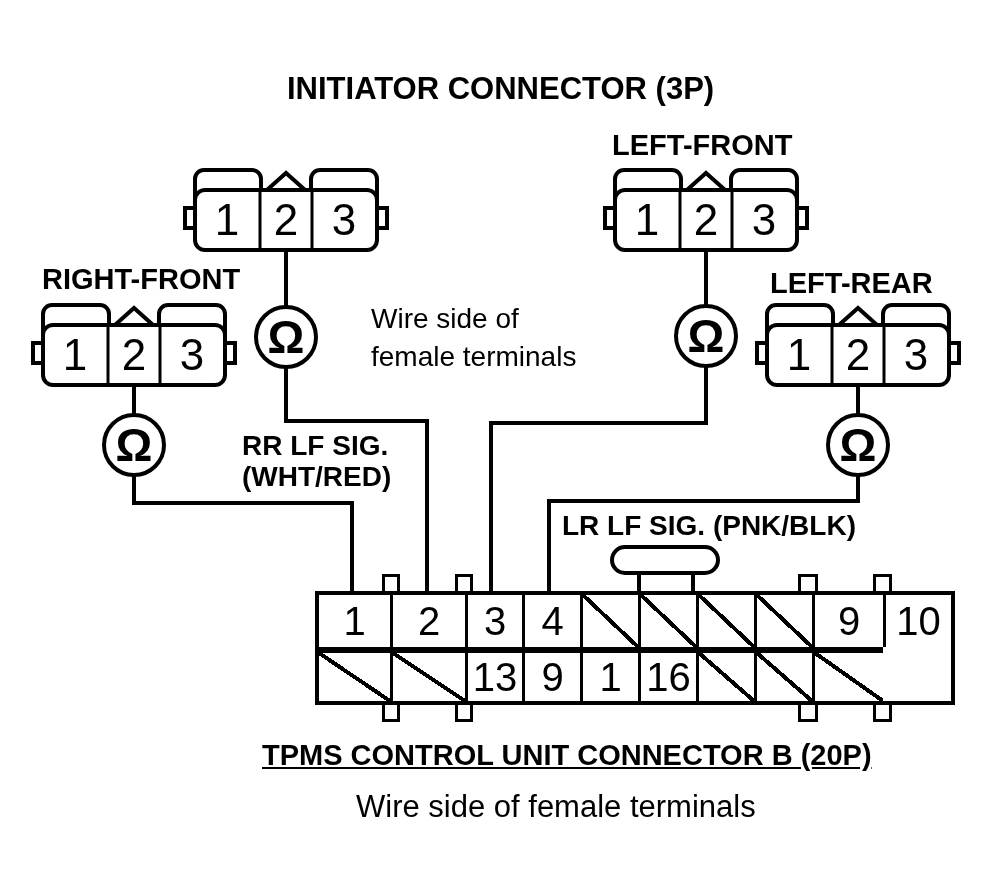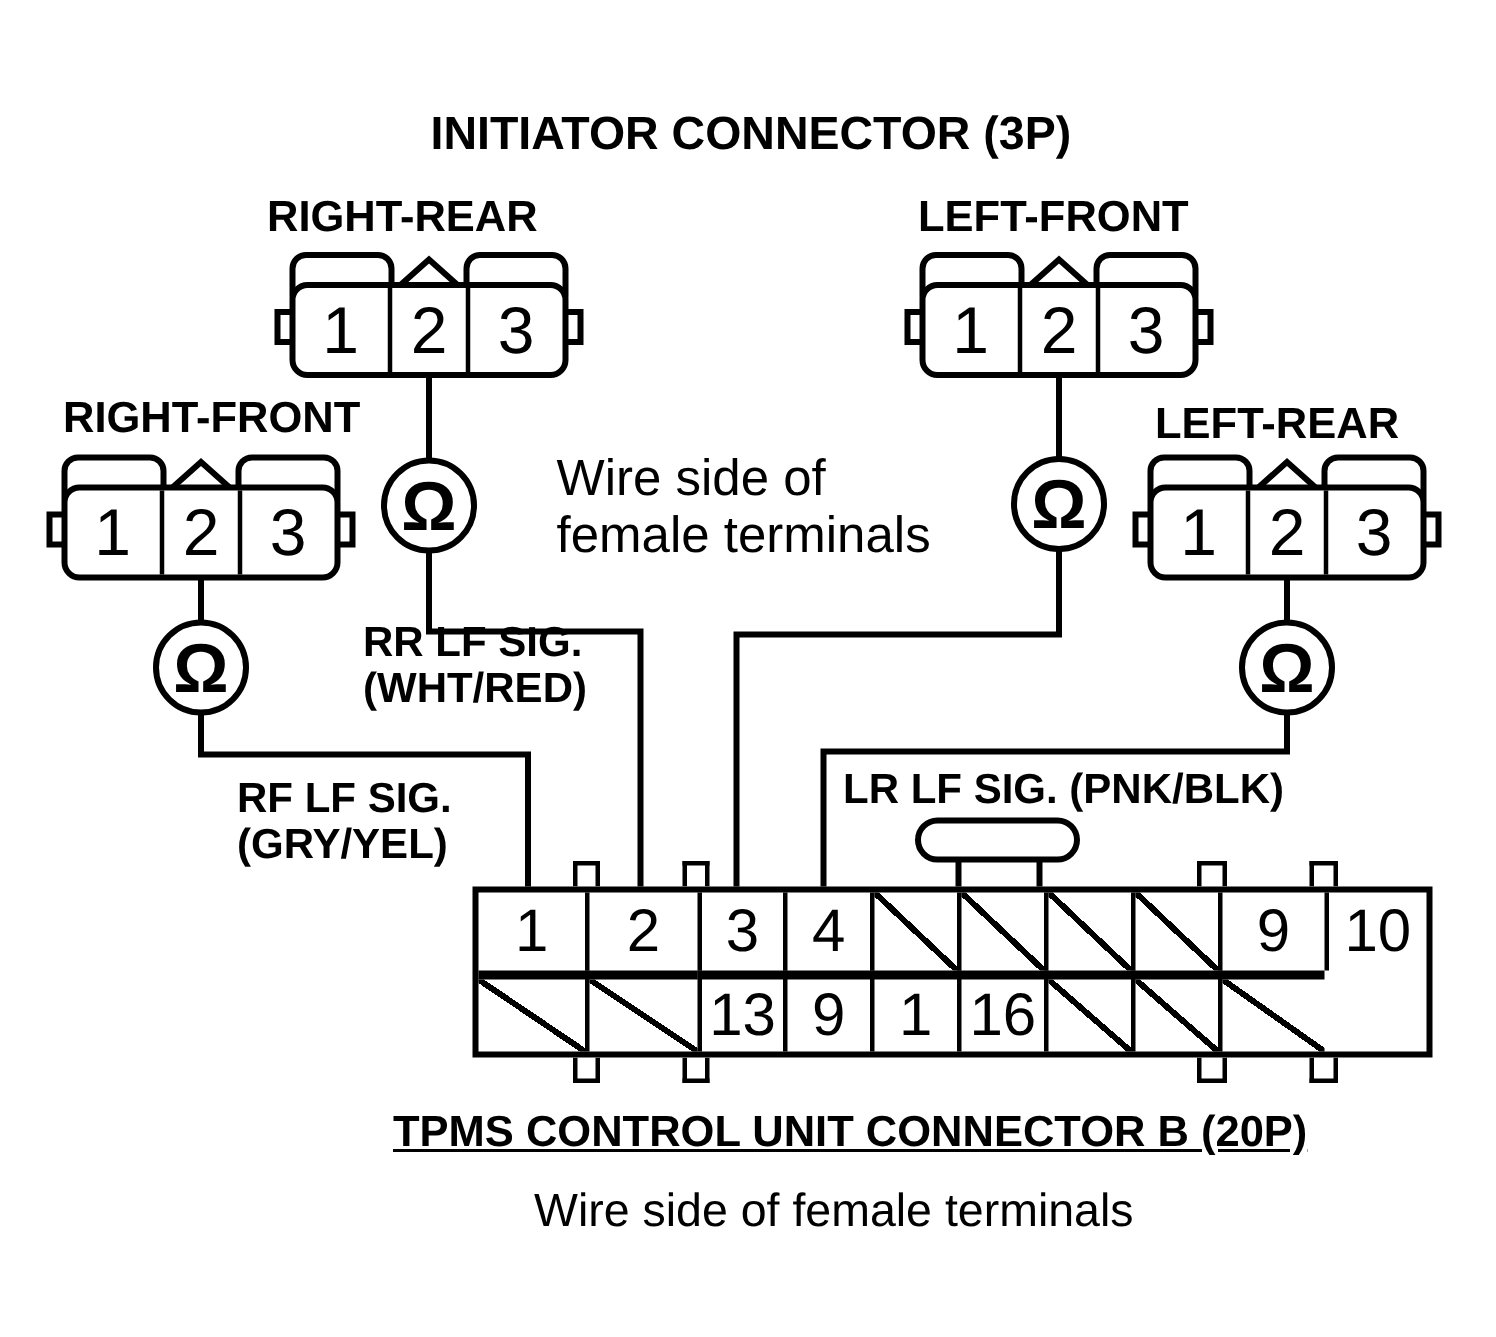--- a/index.html
+++ b/index.html
@@ -4,21 +4,21 @@
 <style>
   html,body{margin:0;padding:0;background:#fff;}
   #canvas{
     position:relative;width:997px;height:891px;background:#fff;overflow:hidden;
     font-family:"Liberation Sans",sans-serif;color:#000;
   }
   .abs{position:absolute;white-space:pre-line;}
   #title{left:287px;top:71px;font-size:31px;font-weight:bold;white-space:nowrap;}
   .conn-label{font-size:29px;font-weight:bold;white-space:nowrap;}
   .wire-label{font-size:28px;font-weight:bold;line-height:31px;}
-  #middle-note{left:371px;top:300px;font-size:34px;line-height:38px;}
+  #middle-note{left:371px;top:300px;font-size:28px;line-height:38px;}
   #tpms-title{left:262px;top:739px;font-size:29px;font-weight:bold;white-space:nowrap;text-decoration:underline;}
   #tpms-note{left:356px;top:789px;font-size:31px;white-space:nowrap;}
 
   svg .ln{fill:#fff;stroke:#000;stroke-width:4px;}
   svg .ln3{stroke:#000;stroke-width:3px;}
   svg .wire{fill:none;stroke:#000;stroke-width:4px;}
   svg .pin{font-family:"Liberation Sans",sans-serif;font-size:44px;font-weight:400;fill:#000;text-anchor:middle;}
   svg .ohm-t{font-family:"Liberation Sans",sans-serif;font-size:46px;font-weight:bold;fill:#000;text-anchor:middle;}
   .conn3p{position:absolute;width:210px;height:88px;}
   #wires{position:absolute;left:0;top:0;}
@@ -81,21 +81,20 @@
       <rect class="ln" x="612" y="547" width="106" height="26" rx="13"></rect>
       <line class="wire" x1="639" y1="572" x2="639" y2="592"></line>
       <line class="wire" x1="693" y1="572" x2="693" y2="592"></line>
     </g>
   </svg>
 
   <div id="title" class="abs">INITIATOR CONNECTOR (3P)</div>
   <div id="middle-note" class="abs">Wire side of
 female terminals</div>
 
-  <div class="abs conn-label" style="left:178px;top:129px">RIGHT-REAR</div>
   <div class="abs conn-label" style="left:612px;top:129px">LEFT-FRONT</div>
   <div class="abs conn-label" style="left:770px;top:267px">LEFT-REAR</div>
   <div class="abs conn-label" style="left:42px;top:263px">RIGHT-FRONT</div>
 
   <div class="conn3p" style="left:181px;top:166px">
     <svg width="210" height="88" viewBox="0 0 210 88">
       <rect class="ln" x="4" y="42" width="16" height="20"></rect>
       <rect class="ln" x="190" y="42" width="16" height="20"></rect>
       <rect class="ln" x="14" y="4" width="66" height="36" rx="9"></rect>
       <rect class="ln" x="130" y="4" width="66" height="36" rx="9"></rect>
@@ -150,24 +149,22 @@
       <polygon class="ln" points="77,32 105,7 133,32"></polygon>
       <rect class="ln" x="14" y="24" width="182" height="60" rx="10"></rect>
       <line class="ln3" x1="79" y1="26" x2="79" y2="82"></line>
       <line class="ln3" x1="131" y1="26" x2="131" y2="82"></line>
       <text class="pin" x="46" y="69">1</text>
       <text class="pin" x="105" y="69">2</text>
       <text class="pin" x="163" y="69">3</text>
     </svg>
   </div>
 
-  <div class="abs wire-label" style="left:242px;top:412px">RR LF SIG.
+  <div class="abs wire-label" style="left:242px;top:430px">RR LF SIG.
 (WHT/RED)</div>
-  <div class="abs wire-label" style="left:158px;top:516px">RF LF SIG.
-(GRY/YEL)</div>
   <div class="abs wire-label" style="left:562px;top:510px">LR LF SIG. (PNK/BLK)</div>
 
   <div class="tab top" style="left:382px"></div>
   <div class="tab top" style="left:455px"></div>
   <div class="tab top" style="left:798px;width:20px"></div>
   <div class="tab top" style="left:873px;width:19px"></div>
   <div class="tab bot" style="left:382px"></div>
   <div class="tab bot" style="left:455px"></div>
   <div class="tab bot" style="left:798px;width:20px"></div>
   <div class="tab bot" style="left:873px;width:19px"></div>

